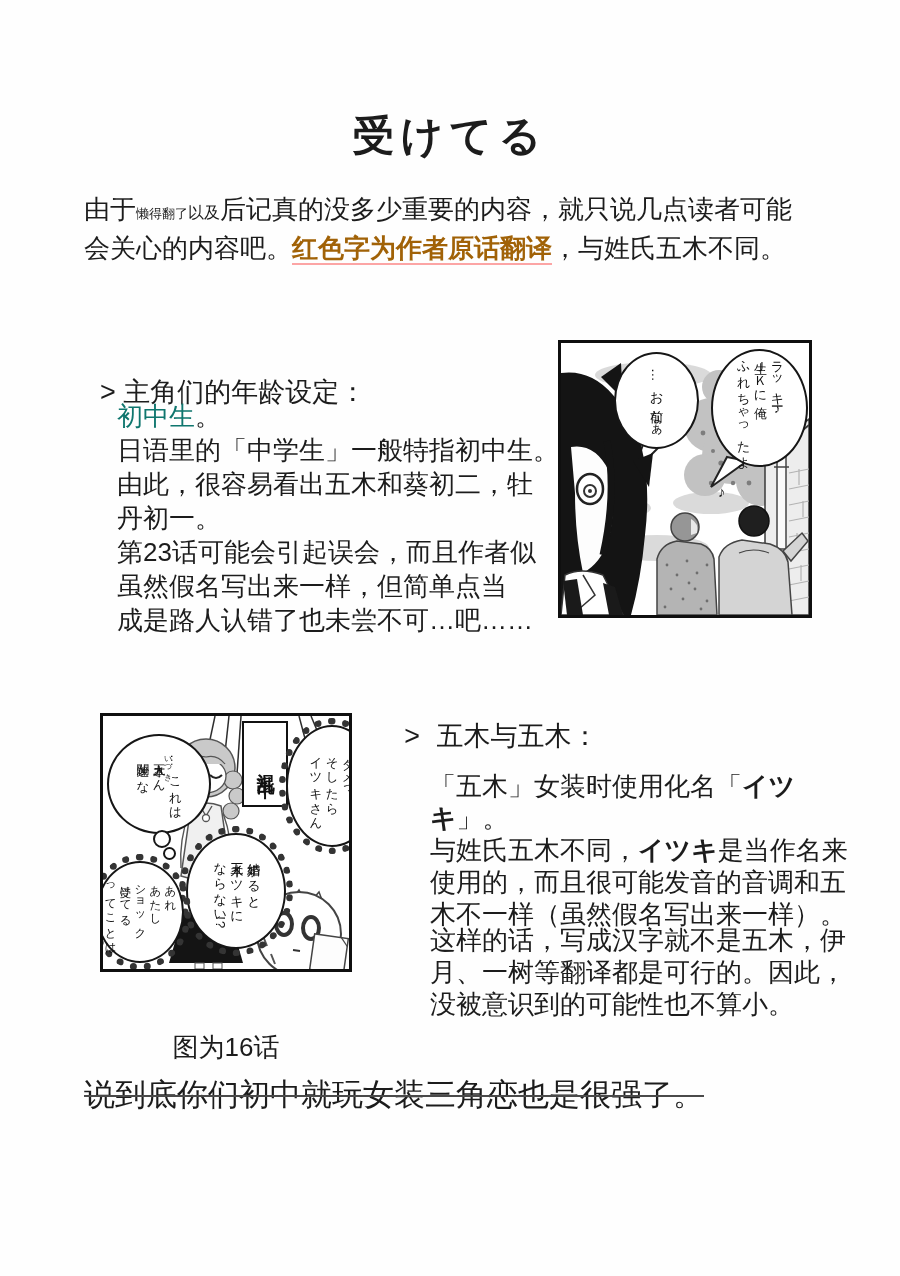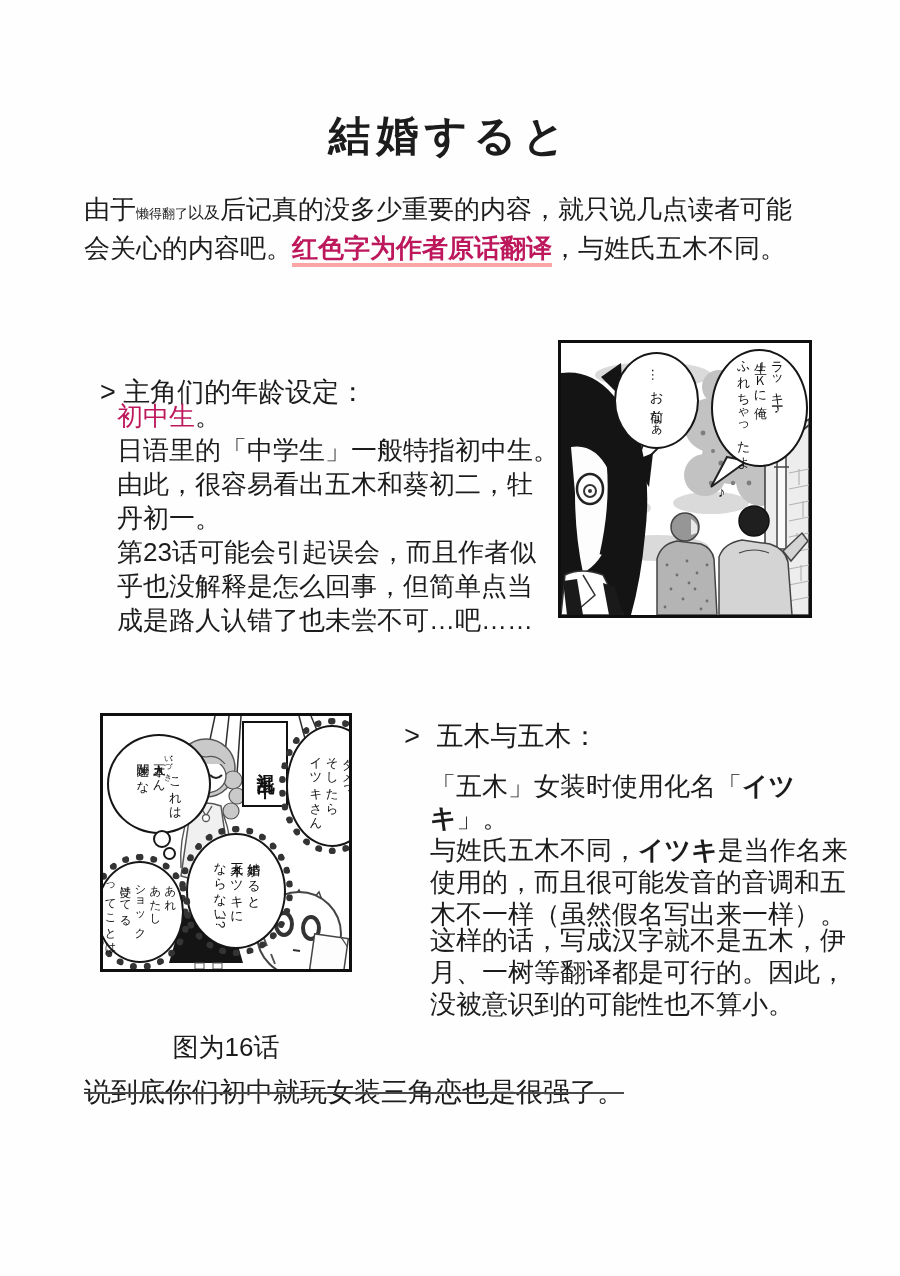--- a/index.html
+++ b/index.html
@@ -6,25 +6,25 @@
   #page{
     position:relative;width:900px;height:1276px;background:#fefefe;
     font-family:"Liberation Sans","DejaVu Sans",sans-serif;
     color:#1c1c1c;overflow:hidden;
   }
   .abs{position:absolute;}
   .ttl{font-size:42px;font-weight:600;letter-spacing:6px;text-align:center;width:100%;}
   .para{font-size:26px;line-height:35px;white-space:pre-line;}
   .sm1{font-size:13px;}
   .sm2{font-size:16px;}
-  .red{color:#be185d;font-weight:700;border-bottom:4px solid #fca5a5;}
-  .redplain{color:#be185d;}
+  .red{color:#a16207;font-weight:700;border-bottom:2px solid #fca5a5;}
+  .redplain{color:#0f766e;}
   .hdr{font-size:27px;font-weight:500;}
   .b{font-weight:700;}
-  .strike{font-size:27px;text-decoration:line-through;text-decoration-thickness:2px;text-decoration-color:#4a4a4a;}
+  .strike{font-size:31px;text-decoration:line-through;text-decoration-thickness:2px;text-decoration-color:#4a4a4a;}
   .panel{
     position:absolute;background:#fff;border:3px solid #0f0f0f;
     box-sizing:border-box;overflow:hidden;
   }
   .panel svg{position:absolute;left:0;top:0;}
   .vtext{
     writing-mode:vertical-rl;text-orientation:mixed;white-space:pre-line;
     line-height:1.3;letter-spacing:1px;color:#111;
   }
   .bubble{
@@ -42,33 +42,33 @@
     display:flex;align-items:center;justify-content:center;
   }
   .caption{font-size:26px;text-align:center;margin-top:44px;}
   .furi{font-size:8px;letter-spacing:0;line-height:1;}
 </style>
 </head>
 <body>
 
 <div id="page">
 
-  <div class="abs ttl" style="top:108px;left:0;">結婚すると</div>
+  <div class="abs ttl" style="top:108px;left:0;">受けてる</div>
 
   <div class="abs para" style="left:84px;top:192px;width:750px;"><span>由于</span><span class="sm1">懒得翻了</span><span class="sm2">以及</span><span>后记真的没多少重要的内容，就只说几点读者可能
 会关心的内容吧。</span><span class="red">红色字为作者原话翻译</span><span>，与姓氏五木不同。</span></div>
 
   <div class="abs hdr" style="left:100px;top:342px;margin-top:32px;">&gt; 主角们的年龄设定：</div>
 
   <div class="abs para" style="left:117px;top:399px;width:452px;line-height:34px;"><span class="redplain" style="font-weight:500;">初中生</span><span>。
 </span><span>日语里的「中学生」一般特指初中生。
 由此，很容易看出五木和葵初二，牡
 丹初一。
 第23话可能会引起误会，而且作者似
-乎也没解释是怎么回事，但简单点当
+虽然假名写出来一样，但简单点当
 成是路人认错了也未尝不可…吧……</span></div>
 
   <div class="panel" style="left:558px;top:340px;width:254px;height:278px;">
     <svg width="248" height="272" viewBox="0 0 248 272">
 
       <g fill="#dadada">
         <ellipse cx="92" cy="32" rx="58" ry="13"></ellipse>
         <ellipse cx="38" cy="118" rx="44" ry="15"></ellipse>
         <ellipse cx="96" cy="205" rx="52" ry="13"></ellipse>
         <ellipse cx="150" cy="160" rx="38" ry="11"></ellipse>

